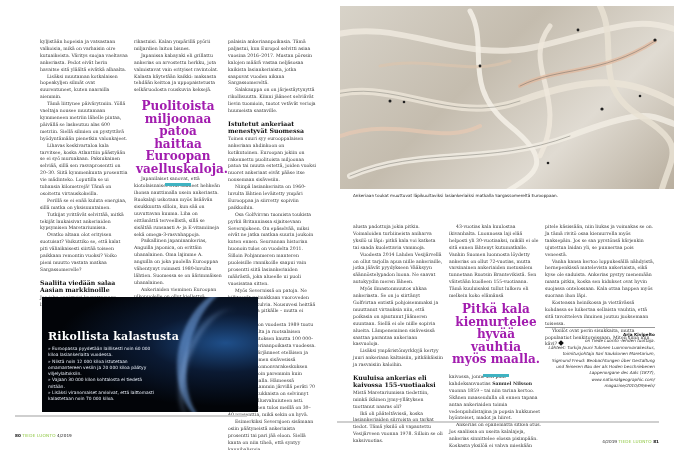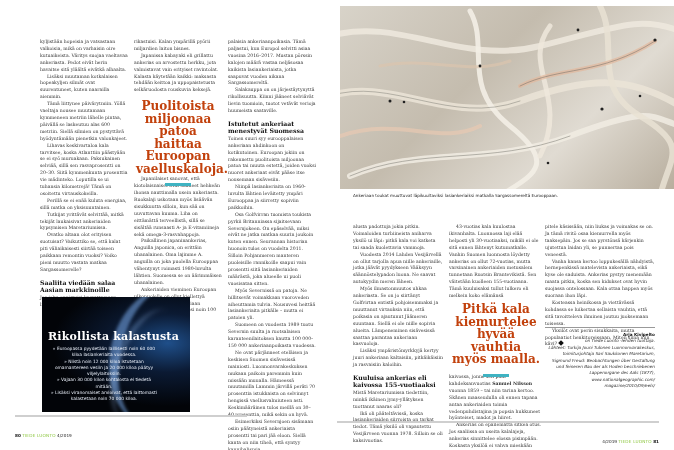--- a/index.html
+++ b/index.html
@@ -4,21 +4,21 @@
 <style>
   html, body { margin:0; padding:0; }
   body { width:674px; height:450px; background:#ffffff; position:relative; overflow:hidden; font-family:"DejaVu Serif", serif; color:#222; }
   .page { position:absolute; top:0; height:450px; }
   #left-page { left:0; width:337px; }
   #right-page { left:337px; width:337px;margin-top:6px; }
   .col { position:absolute; font-size:4.6px; line-height:6.9px; color:#333; font-family:"DejaVu Serif", serif; }
   .col p { margin:0; text-indent:7px; }
   .col p.noindent { text-indent:0; }
   .subhead { font-family:"DejaVu Serif", serif; font-weight:bold; font-size:6.2px; line-height:7.4px; color:#111; margin:5px 0 1px 0; }
-  .pullquote { position:absolute; text-align:center; font-family:"DejaVu Serif", serif; font-weight:bold; color:#c2410c; font-size:12px; line-height:12.5px; }
+  .pullquote { position:absolute; text-align:center; font-family:"DejaVu Serif", serif; font-weight:bold; color:#a21caf; font-size:12px; line-height:12.5px; }
   .pq-bar { width:26px; height:3px; background:#3fb3c2; margin:8px auto 0; }
   .boxout { position:absolute; left:42px; top:297px; width:250px; height:115px; background:radial-gradient(ellipse at 85% 40%, #1f4f8a 0%, #0b1a33 30%, #020408 65%); overflow:hidden; }
   .eel-glow { position:absolute; right:-20px; top:-10px; width:90px; height:140px; border-radius:50%; border-left:10px solid rgba(120,170,235,0.55); transform:rotate(12deg); filter:blur(1.5px); }
   .eel-glow2 { position:absolute; right:10px; top:10px; width:60px; height:120px; border-radius:50%; border-left:5px solid rgba(160,200,255,0.35); transform:rotate(20deg); filter:blur(2px); }
   .boxout-title { position:absolute; left:0; top:33px; font-family:"DejaVu Serif", serif; font-weight:bold; font-size:11px; color:#fff; letter-spacing:0.2px; }
   .boxout-list { position:absolute; left:0; top:49px; width:112px; list-style:none; margin:0; padding:0; font-family:"DejaVu Sans", sans-serif; font-size:4.4px; line-height:6.3px; color:#e8eef8; }
   .boxout-list li::before { content:"» "; }
   .photo { position:absolute; left:3px; top:0; width:334px; height:183px; overflow:hidden; background:linear-gradient(135deg,#d8d3c9 0%,#c4bcae 40%,#e0dbd2 70%,#b8ae9e 100%); }
   .caption { position:absolute; left:16px; top:187px; font-family:"DejaVu Sans", sans-serif; font-size:4.2px; color:#222; }
   .rule { position:absolute; height:2px; background:#cfcfcf; }
@@ -69,21 +69,21 @@
     <p class="noindent">Toinen suuri syy eurooppalaisen ankeriaan ahdinkoon on kotikutoinen. Euroopan jokiin on rakennettu puolitoista miljoonaa patoa tai muuta estettä, joiden vuoksi nuoret ankeriaat eivät pääse itse nousemaan sisävesiin.</p>
     <p>Niinpä lasiankeriaita on 1960-luvulta lähtien leväitetty ympäri Eurooppaa ja siirretty sopiviin paikkoihin.</p>
     <p>Osa Golfvirran tuomista toukista pyrkii Britanniassa sijaitsevaan Severnjokeen. On epäselvää, miksi eivät ne jatka matkaa suurin joukoin kuten ennen. Seurannan historian huonoin tulos on vuodelta 2011. Silloin Pohjanmeren manteren puoleisille rannikoille saapui vain prosentti siitä lasiankeriaiden määrästä, joka alueelle ui puoli vuosisataa sitten.</p>
     <p>Myös Severnissä on patoja. Ne hillitsevät voimakkaan vuorovеden aiheuttamia tulvia. Nousuvesi heittää lasiankeriaita pitkälle – mutta ei patoien yli.</p>
     <p>Suomeen on vuodesta 1989 tuotu Severnin suulta ja ruotsalaisen karanteenilaitoksen kautta 100 000–150 000 ankeriaanpoikasta vuodessa.</p>
     <p>Ne ovat pärjänneet eteläisen ja keskisen Suomen sisävesissä mainiosti. Luonnonvarakeskuksen mukaan paikoin paremmin kuin missään muualla. Hämeessä muutamilla Lammin järvillä peräti 70 prosenttia istukkaista on selvinnyt hengissä vaellusvalmiutеen asti. Keskimääräinen tulos meillä on 30–40 prosenttia, mikä sekin on hyvä.</p>
     <p>Esimerkiksi Severnjoen sisämaan osiin päätyneistä ankeriaista prosentti tai pari jää eloon. Siellä kanta on niin tiheä, että syntyy kannibalismia.</p>
 
   </div>
 
-  <div class="boxout" style="width:148px;text-align:center;">
+  <div class="boxout" style="width:216px;">
     <div class="eel-glow"></div>
     <div class="eel-glow2"></div>
     <div style="position:absolute; left:6px; top:0; width:150px; height:115px;">
       <div class="boxout-title">Rikollista kalastusta</div>
       <ul class="boxout-list">
         <li>Euroopassa pyydetään laillisesti noin 60 000 kiloa lasiankeriaita vuodessa.</li>
         <li>Niistä noin 12 000 kiloa istutetaan omamantereen vesiin ja 20 000 kiloa päätyy viljelylaitoksiin.</li>
         <li>Vajaan 30 000 kilon kohtalosta ei tiedetä mitään.</li>
         <li>Lisäksi viranomaiset arvioivat, että laittomasti kalastetaan noin 70 000 kiloa.</li>
       </ul>

